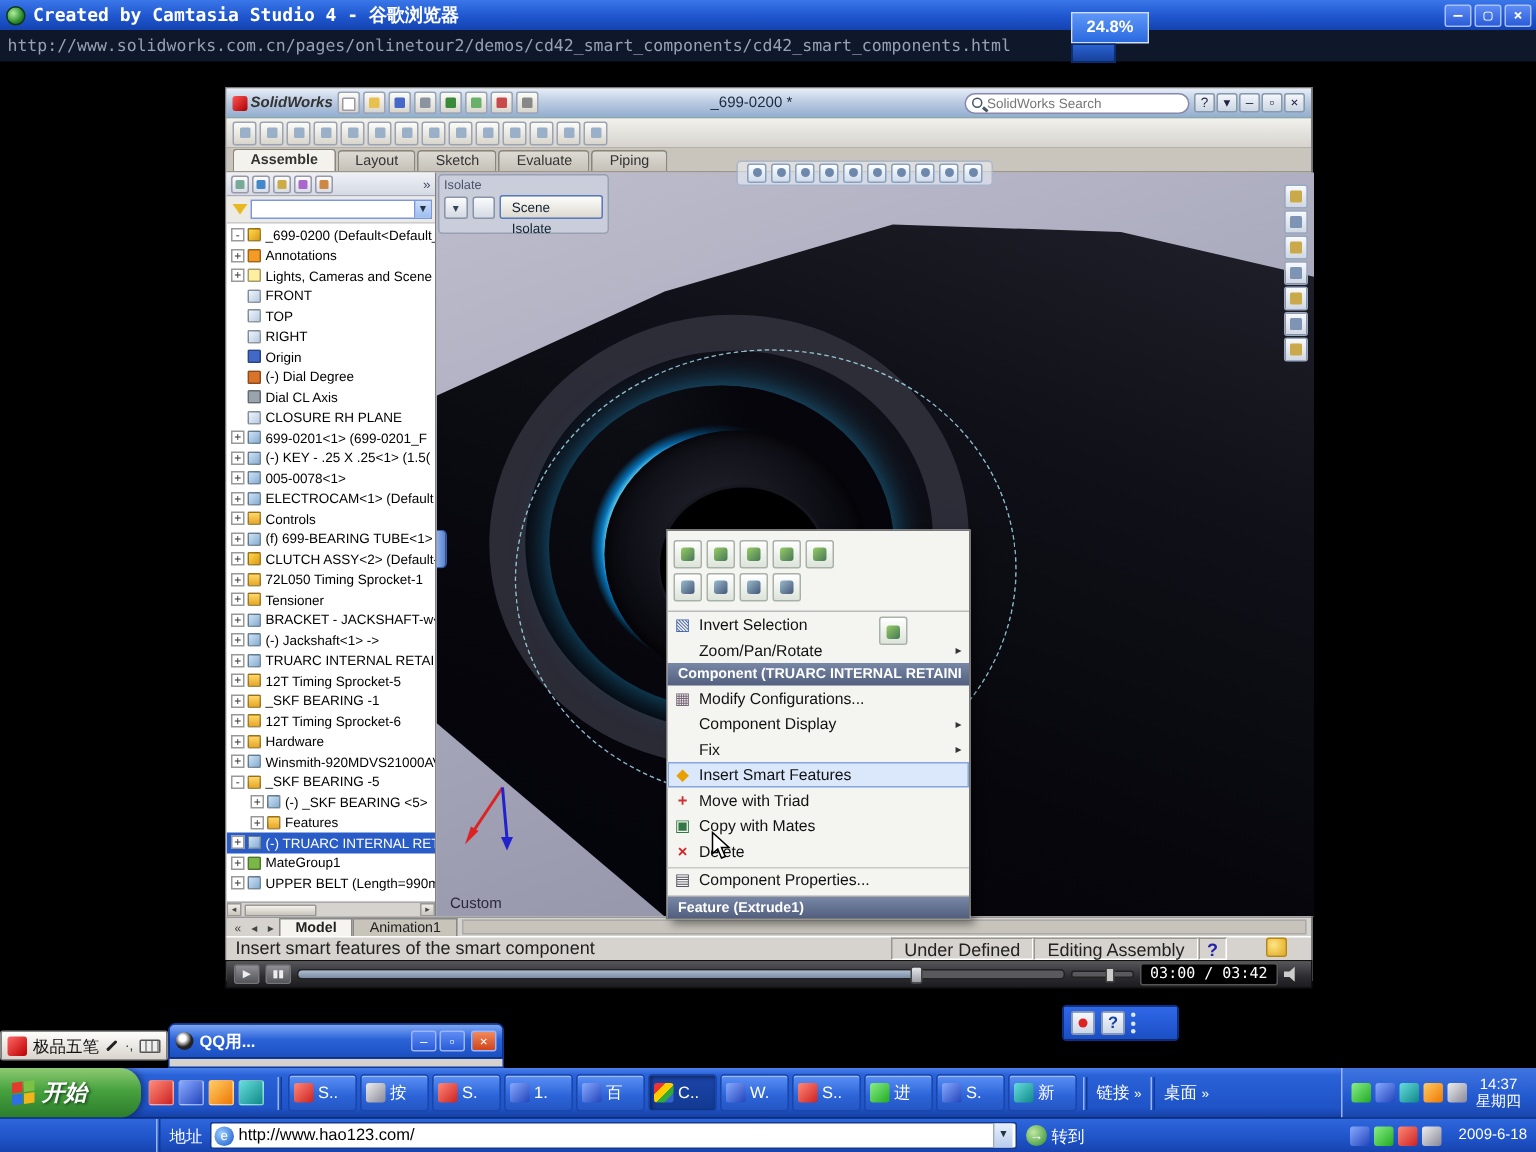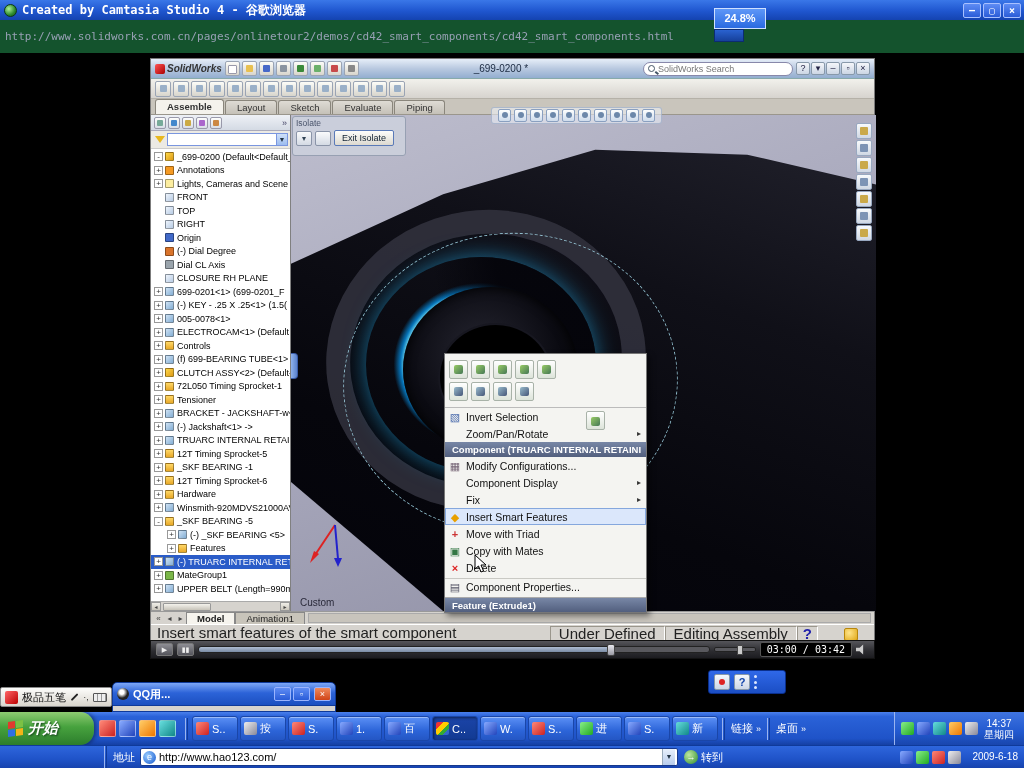--- a/index.html
+++ b/index.html
@@ -8,21 +8,21 @@
 
 
 .titlebar{position:absolute;left:0;top:0;width:1024px;height:20px;
   background:linear-gradient(180deg,#3a77e8 0%,#1f56cf 55%,#1443b0 100%);
   display:flex;align-items:center;color:#fff;font-family:"DejaVu Sans Mono",monospace;
   font-size:12px;font-weight:bold;padding-left:4px;gap:5px;z-index:5}
 .cam-ico{width:13px;height:13px;border-radius:50%;background:radial-gradient(circle at 35% 35%,#aef09a,#2e8a2e 60%,#12521c);border:1px solid #0c3a12;flex:0 0 auto}
 .bwin{display:flex;gap:2px;margin-left:auto;margin-right:3px}
 .bwbtn{width:18px;height:15px;border:1px solid #a8c0ff;border-radius:2px;
   background:linear-gradient(180deg,#5e8cf4,#2a5cd8);color:#fff;font-size:10px;line-height:13px;text-align:center}
-.urlbar{position:absolute;left:0;top:20px;width:1024px;height:33px;background:#14532d;
+.urlbar{position:absolute;left:0;top:20px;width:1024px;height:21px;background:#0f172a;
   color:#97a0b4;font-family:"DejaVu Sans Mono",monospace;font-size:11px;display:flex;align-items:center;padding-left:5px}
 .badge{position:absolute;left:714px;top:8px;width:52px;height:21px;background:linear-gradient(180deg,#5e97f8,#2a6ae0);
   border:1px solid #cfe0ff;color:#fff;font-size:11px;font-weight:bold;text-align:center;line-height:19px;z-index:6}
 .badge-tab{position:absolute;left:714px;top:29px;width:30px;height:13px;background:linear-gradient(180deg,#2a62d0,#16409a);border:1px solid #0c2c70;z-index:6}
 .page-bg{position:absolute;left:0;top:45px;width:1024px;height:667px;background:#000}
 
 
 .sw{position:absolute;left:150px;top:58px;width:725px;height:596px;background:#d6d3ce;border:1px solid #7b7b7b;font-size:10px;z-index:8}
 .sw-tb{position:absolute;left:0;top:0;width:100%;height:20px;display:flex;align-items:center;gap:3px;padding:0 4px;
   background:linear-gradient(180deg,#e6eef8 0%,#b9c9e0 50%,#93aed0 100%);border-bottom:1px solid #8aa}
@@ -148,21 +148,21 @@
 .mic.ico-copy::before{content:"▣";color:#374}
 .mic.ico-delete::before{content:"×";color:#d22;font-weight:bold}
 .mic.ico-props::before{content:"▤";color:#556}
 
 
 .btabs{position:absolute;left:0;top:552px;width:100%;height:13px;background:#d6d3ce;display:flex;align-items:center;border-top:1px solid #999;padding-left:2px}
 .bnav{font-size:8px;color:#444;width:11px;text-align:center}
 .btab{font-size:9.5px;padding:0 10px;border:1px solid #888;border-bottom:none;background:#c8c4ba;height:12px;line-height:12px;color:#222}
 .btab.active{background:#f6f4ee;font-weight:bold}
 .bfill{flex:1;height:10px;margin:0 3px;background:#c8c4bc;border:1px solid #aaa}
-.statusbar{position:absolute;left:0;top:565px;width:100%;height:17px;background:#d6d3ce;display:flex;align-items:flex-end;border-top:1px solid #fff;font-size:15px;color:#222}
+.statusbar{position:absolute;left:0;top:565px;width:100%;height:17px;background:#d6d3ce;display:flex;align-items:flex-start;border-top:1px solid #fff;font-size:12px;color:#222}
 .stmsg{flex:1;padding-left:6px;white-space:nowrap;overflow:hidden}
 .seg{flex:0 0 auto;height:15px;display:flex;align-items:center;padding:0 8px;border:1px solid;border-color:#9a968c #fff #fff #9a968c}
 .seg.help{padding:0 5px;color:#22a;font-weight:bold}
 .goldbadge{flex:0 0 auto;width:14px;height:13px;background:radial-gradient(circle at 35% 35%,#ffe488,#e0a818);border:1px solid #b8860b;border-radius:2px;margin-left:26px;margin-right:16px}
 
 
 .playerbar{position:absolute;left:150px;top:640px;width:725px;height:19px;z-index:8;
   background:linear-gradient(180deg,#55555a,#2c2c30 60%,#1c1c20);display:flex;align-items:center;gap:4px;padding:0 5px;border:1px solid #111}
 .pbtn{width:17px;height:13px;border:1px solid #777;border-radius:2px;background:linear-gradient(180deg,#8e8e94,#55555c);
   color:#eee;font-size:7px;line-height:12px;text-align:center}
@@ -556,21 +556,21 @@
         <span class="hui edit-appearance"></span>
         <span class="hui scene"></span>
         <span class="hui camera"></span>
       </div>
 
     <div class="isolate">
       <div class="iso-title">Isolate</div>
       <div class="iso-row">
         <span class="iso-btn">▾</span>
         <span class="iso-btn"></span>
-        <span class="iso-exit">Exit Isolate</span>
+        <span class="iso-exit">Scene Isolate</span>
       </div>
     </div>
 
     <div class="rightcol">
 
     <span class="rci home"></span>
         <span class="rci overview"></span>
         <span class="rci grid"></span>
         <span class="rci lock"></span>
         <span class="rci cube"></span>

